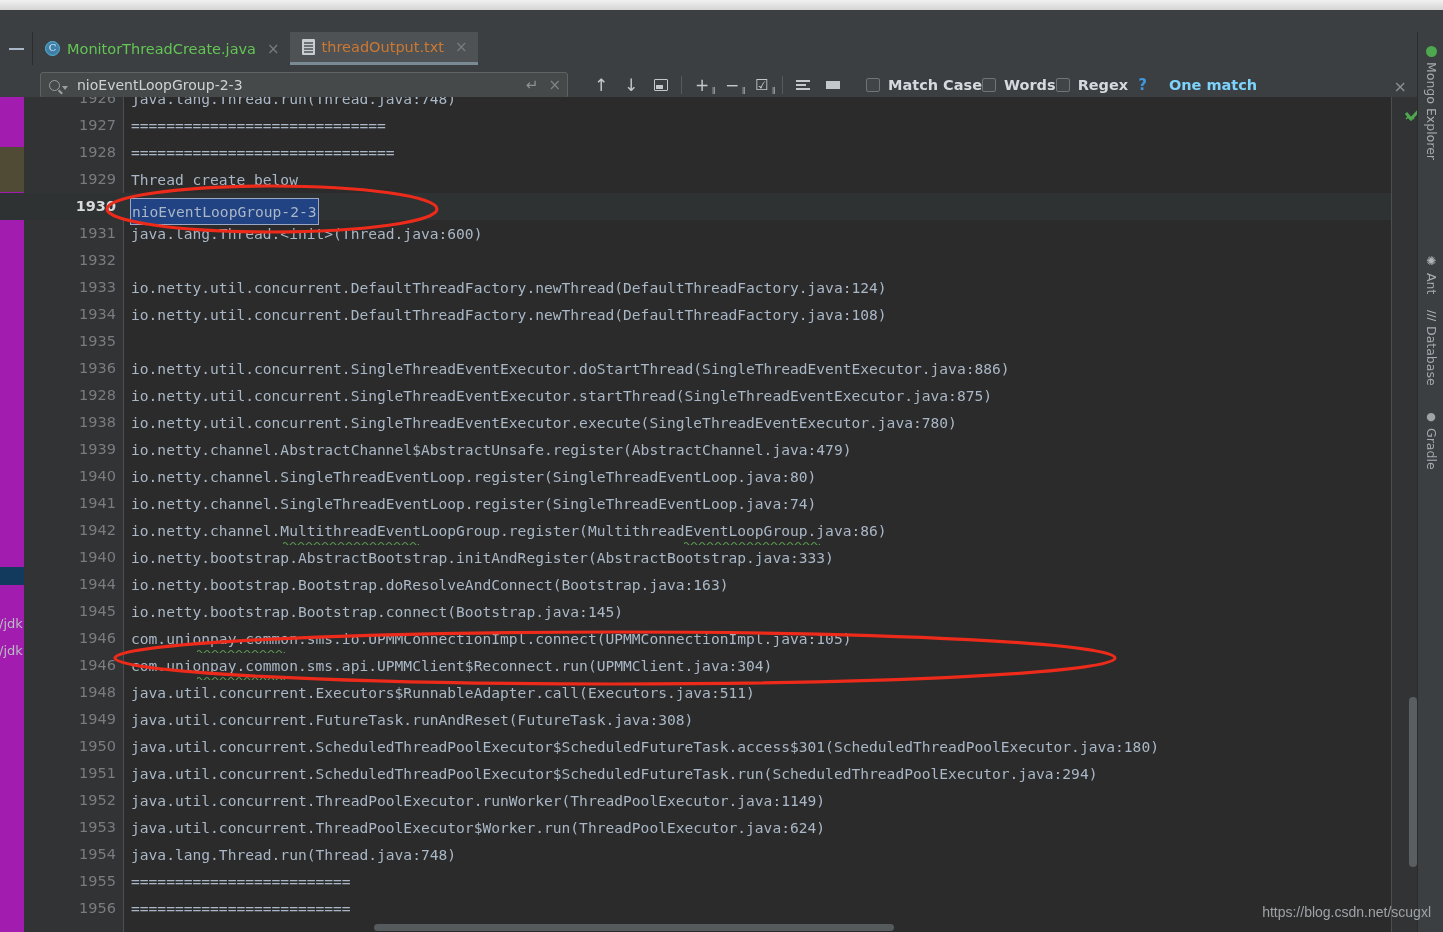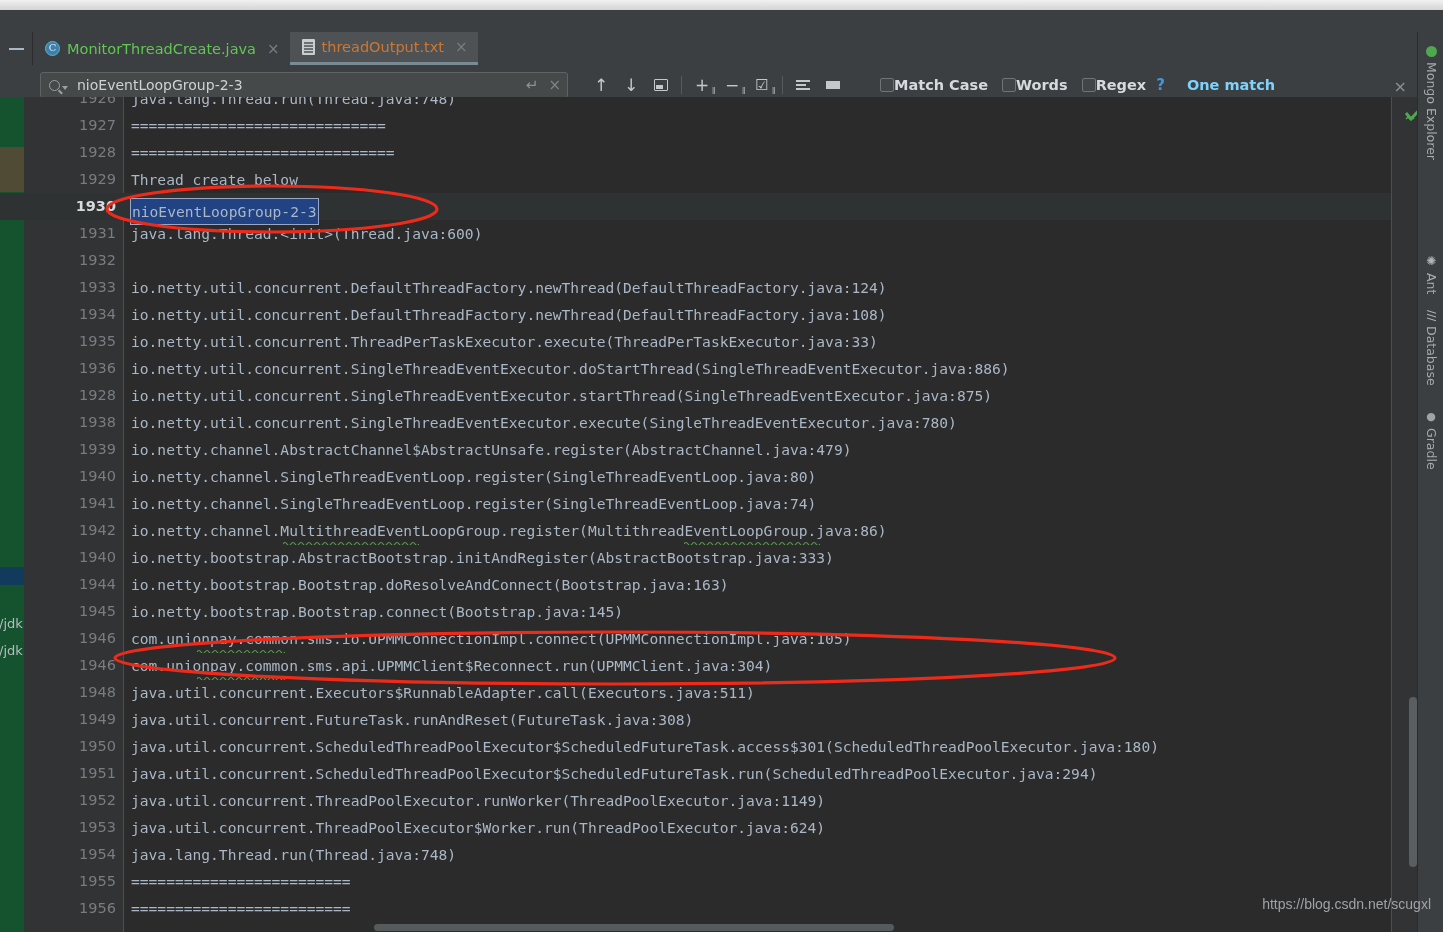--- a/index.html
+++ b/index.html
@@ -103,36 +103,36 @@
   .lines-ico i { display: block; height: 1.8px; background: #c3c8cb; }
   .funnel {
     width: 0; height: 0; border-left: 7px solid #c3c8cb; border-right: 7px solid #c3c8cb;
     border-top: 8px solid #c3c8cb; border-bottom: 0;
     position: relative;
   }
   .funnel::after {
     content: ""; position: absolute; left: -1px; top: 8px; width: 2px; height: 5px; background: #c3c8cb;
   }
 
-  .chk-wrap { display: flex; align-items: center; margin-left: 14px; cursor: pointer; }
+  .chk-wrap { display: flex; align-items: center; gap: 8px; cursor: pointer; }
   .chk {
     width: 14px; height: 14px; border: 1.6px solid #6f7577; border-radius: 2px; background: #414547;
   }
   .chk-lbl { color: #d6dade; font-size: 14.5px; font-weight: bold; white-space: nowrap; }
   .qmark { color: #3f97e0; font-size: 15px; font-weight: bold; margin-left: 10px; cursor: pointer; }
   .matchtxt { color: #7dd3fc; font-size: 14.5px; font-weight: bold; margin-left: 22px; white-space: nowrap; }
   .findclose { position: absolute; right: 36px; top: 12px; color: #8b9093; font-size: 16px; cursor: pointer; }
 
   
   .editor {
     position: absolute; left: 0; top: 97px; width: 1417px; height: 835px;
     background: #2b2b2b; overflow: hidden;
   }
   .leftstrip {
-    position: absolute; left: 0; top: 0; width: 24px; height: 835px; background: #14532d;
+    position: absolute; left: 0; top: 0; width: 24px; height: 835px; background: #a21caf;
   }
   .gutter {
     position: absolute; left: 24px; top: 0; width: 100px; height: 835px;
     background: #313335; border-right: 1px solid #4b4f51;
   }
 
   .row { position: absolute; left: 0; width: 100%; height: 27px; }
   .lnum {
     position: absolute; left: 24px; width: 92px; text-align: right;
     color: #7a7d80; font-size: 14.5px; font-family: "DejaVu Sans", sans-serif;
@@ -192,21 +192,21 @@
   .vscroll {
     position: absolute; left: 1409px; top: 97px; width: 8px; height: 835px; background: transparent;
   }
   .vthumb { position: absolute; left: 0; top: 600px; width: 8px; height: 170px; background: #5a5e60; border-radius: 4px; }
   .hscroll {
     position: absolute; left: 124px; bottom: 0; width: 1267px; height: 9px;
   }
   .hthumb { position: absolute; left: 250px; top: 1px; width: 520px; height: 7px; background: #555a5c; border-radius: 4px; }
 
   .watermark {
-    position: absolute; right: 12px; bottom: 20px; color: #9fa3a6; font-size: 14px;
+    position: absolute; right: 12px; bottom: 12px; color: #9fa3a6; font-size: 14px;
     font-family: "Liberation Sans", sans-serif;
   }
 </style>
 </head>
 <body>
 
 <div id="app">
 
   <div class="top-strip"></div>
 
@@ -332,21 +332,20 @@
         <div class="row" style="top: 177px;">
           <div class="lnum">1933</div>
           <div class="ltext">io.netty.util.concurrent.DefaultThreadFactory.newThread(DefaultThreadFactory.java:124)</div>
         </div>
         <div class="row" style="top: 204px;">
           <div class="lnum">1934</div>
           <div class="ltext">io.netty.util.concurrent.DefaultThreadFactory.newThread(DefaultThreadFactory.java:108)</div>
         </div>
         <div class="row" style="top: 231px;">
           <div class="lnum">1935</div>
-          <div class="ltext">io.netty.util.concurrent.ThreadPerTaskExecutor.execute(ThreadPerTaskExecutor.java:33)</div>
         </div>
         <div class="row" style="top: 258px;">
           <div class="lnum">1936</div>
           <div class="ltext">io.netty.util.concurrent.SingleThreadEventExecutor.doStartThread(SingleThreadEventExecutor.java:886)</div>
         </div>
         <div class="row" style="top: 285px;">
           <div class="lnum">1928</div>
           <div class="ltext">io.netty.util.concurrent.SingleThreadEventExecutor.startThread(SingleThreadEventExecutor.java:875)</div>
         </div>
         <div class="row" style="top: 312px;">

